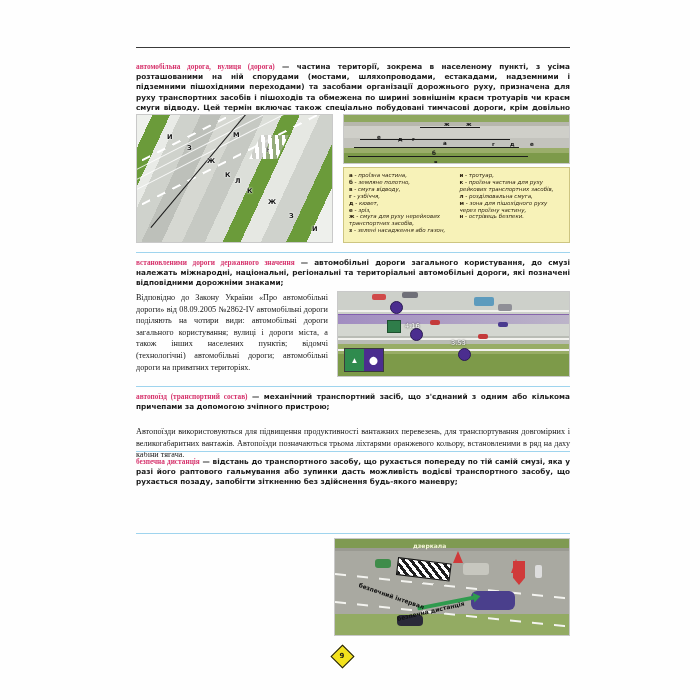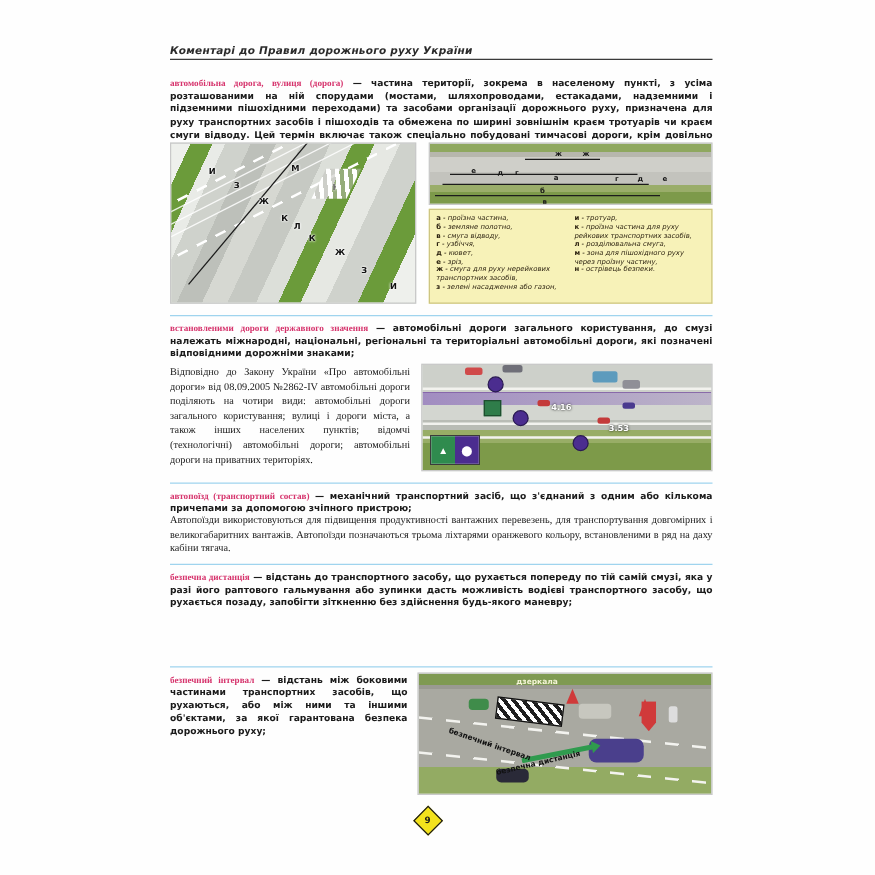--- a/index.html
+++ b/index.html
@@ -204,24 +204,23 @@
   .signplate .half {
     flex: 1 1 0;
     display: flex; align-items: center; justify-content: center;
     font-size: 8px;
     color: #fff;
   }
   .sign-num {
     position: absolute;
     font-family: "DejaVu Sans", sans-serif;
     font-size: 6.6px;
-    font-weight: bold;
+    font-weight: normal;
     color: #ffffff;
     text-shadow: 0 0 2px #000;
-    margin-left: 36px;
   }
   .blue-circ {
     position: absolute;
     border-radius: 50%;
     background: #4b2d8f;
     border: 1px solid #2a1a52;
   }
   .veh { position: absolute; border-radius: 2px; }
 
   
@@ -298,21 +297,20 @@
     font-weight: bold;
     color: #1a1a1a;
   }
 </style>
 </head>
 <body>
 
 <div class="page">
   <div class="sheet">
 
-    <div class="runhead">Коментарі до Правил дорожнього руху України</div>
     <div class="runrule"></div>
 
     <div class="term-block" style="left:136px; top:62px; width:434px;">
       <span class="term">автомобільна дорога, вулиця (дорога)</span><span> — частина території, зокрема в населеному пункті, з усіма розташованими на ній спорудами (мостами, шляхопроводами, естакадами, надземними і підземними пішохідними переходами) та засобами організації дорожнього руху, призначена для руху транспортних засобів і пішоходів та обмежена по ширині зовнішнім краєм тротуарів чи краєм смуги відводу. Цей термін включає також спеціально побудовані тимчасові дороги, крім довільно накатаних доріг (колій);</span>
     </div>
 
     <div class="fig fig-border" style="left:136px; top:114px; width:197px; height:129px;">
       <div class="road-aerial"></div>
 
       <div class="aer-line" style="left:-20px; top:64px; width:260px; transform:rotate(-27deg);"></div>
@@ -421,34 +419,31 @@
         <div class="half" style="background:#4b2d8f;">⬤</div>
       </div>
     </div>
 
     <div class="divider" style="left:136px; top:386px; width:434px;"></div>
 
     <div class="term-block" style="left:136px; top:392px; width:434px;">
       <span class="term">автопоїзд (транспортний состав)</span><span> — механічний транспортний засіб, що з'єднаний з одним або кількома причепами за допомогою зчіпного пристрою;</span>
     </div>
 
-    <div class="body-serif" style="left:136px; top:410px; width:434px;">Автопоїзди використовуються для підвищення продуктивності вантажних перевезень, для транспортування довгомірних і великогабаритних вантажів. Автопоїзди позначаються трьома ліхтарями оранжевого кольору, встановленими в ряд на даху кабіни тягача.</div>
+    <div class="body-serif" style="left:136px; top:426px; width:434px;">Автопоїзди використовуються для підвищення продуктивності вантажних перевезень, для транспортування довгомірних і великогабаритних вантажів. Автопоїзди позначаються трьома ліхтарями оранжевого кольору, встановленими в ряд на даху кабіни тягача.</div>
 
     <div class="divider" style="left:136px; top:451px; width:434px;"></div>
 
     <div class="term-block" style="left:136px; top:457px; width:434px;">
       <span class="term">безпечна дистанція</span><span> — відстань до транспортного засобу, що рухається попереду по тій самій смузі, яка у разі його раптового гальмування або зупинки дасть можливість водієві транспортного засобу, що рухається позаду, запобігти зіткненню без здійснення будь-якого маневру;</span>
     </div>
 
 
     <div class="divider" style="left:136px; top:533px; width:434px;"></div>
 
-    <div class="term-block" style="left:136px; top:539px; width:190px;">
-      <span class="term">безпечний інтервал</span><span> — відстань між боковими частинами транспортних засобів, що рухаються, або між ними та іншими об'єктами, за якої гарантована безпека дорожнього руху;</span>
-    </div>
 
 
     <div class="fig fig-border" style="left:334px; top:538px; width:236px; height:98px;">
       <div class="scene"></div>
 
       <div class="scene-dash" style="left:0px;  top:34px; width:240px; transform:rotate(6deg);"></div>
       <div class="scene-dash" style="left:0px;  top:62px; width:240px; transform:rotate(6deg);"></div>
 
       <div class="hatch-barrier" style="left:62px; top:18px; width:52px; height:16px; transform:rotate(7deg);"></div>
 

